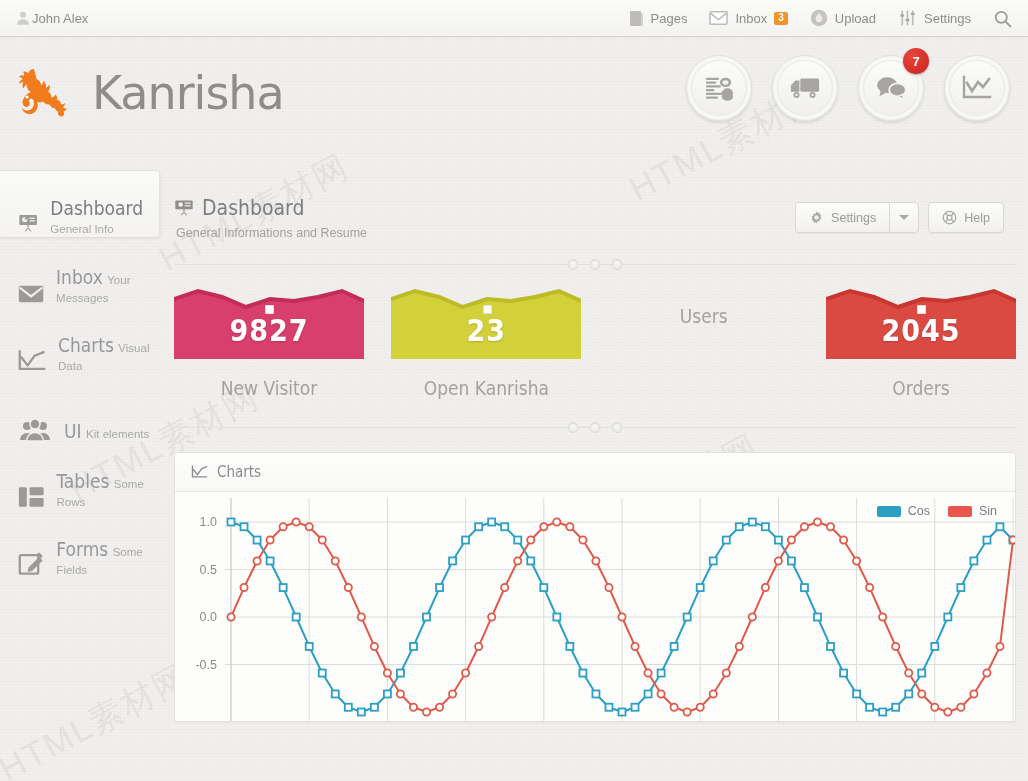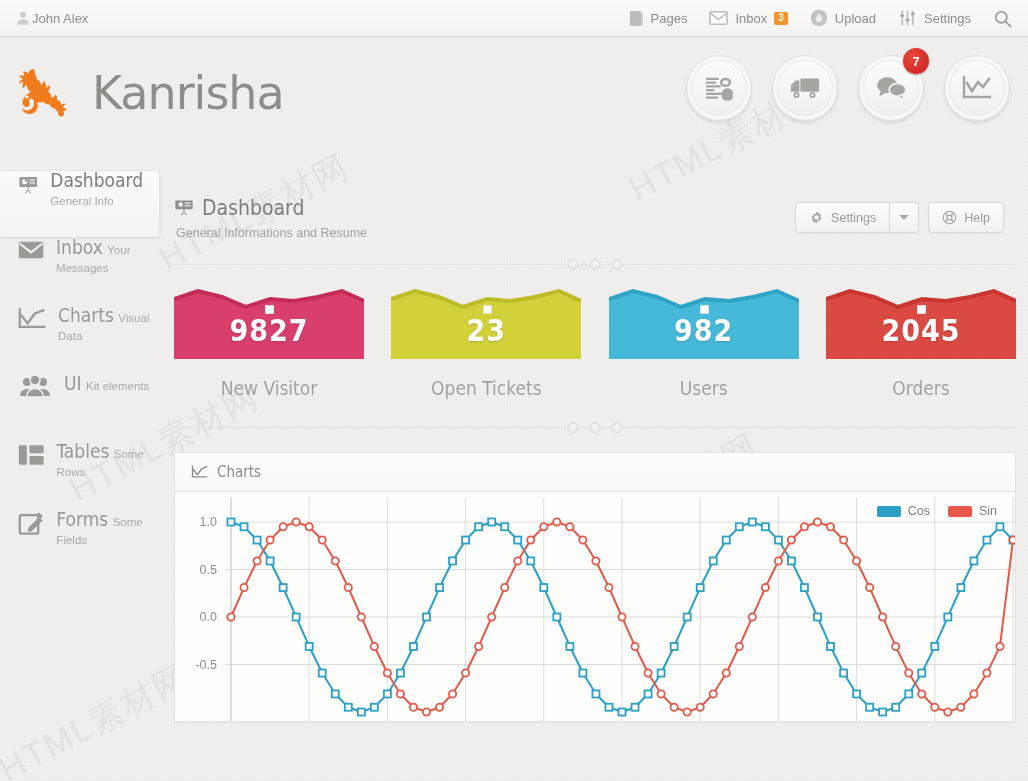--- a/index.html
+++ b/index.html
@@ -81,21 +81,21 @@
     box-shadow:0 1px 2px rgba(0,0,0,0.3);
   }
 
   
   #sidebar {
     position:absolute; left:0; top:170px; width:162px; height:611px;
     z-index: 10;
   }
   .side-item {
     position:relative; height:68px; padding-left:18px;
-    display:flex; align-items:flex-start; gap:12px; cursor:pointer;
+    display:flex; align-items:flex-end; gap:12px; cursor:pointer;
   }
   .side-item .txt .t1 {
     font-size:19px; color:#98989a; font-family:"DejaVu Sans Condensed","Liberation Sans",sans-serif;
     font-weight:400; line-height:1.05; letter-spacing:0px;
   }
   .side-item .txt .t2 { font-size:11.5px; color:#a9a9a7; margin-top:2px; }
   .side-item.active {
     background: linear-gradient(180deg,#fafaf9,#f4f3f1);
     border-top:1px solid #e4e3e0;
     border-bottom:1px solid #dedddA;
@@ -481,32 +481,24 @@
 
     <div class="stat">
       <div class="card">
         <svg viewBox="0 0 190 72" preserveAspectRatio="none">
           <path d="M0,12 L24,4 L48,10 L72,20 L96,12 L120,14 L144,10 L168,4 L190,14 L190,72 L0,72 Z" fill="#d3d13a"></path>
           <path d="M0,12 L24,4 L48,10 L72,20 L96,12 L120,14 L144,10 L168,4 L190,14" fill="none" stroke="#bdbb26" stroke-width="4"></path>
         </svg>
         <span class="marker" style="left:48%;top:18px;"></span>
         <div class="num">23</div>
       </div>
-      <div class="cap">Open Tickets</div>
+      <div class="cap">Open Kanrisha</div>
     </div>
 
     <div class="stat">
-      <div class="card">
-        <svg viewBox="0 0 190 72" preserveAspectRatio="none">
-          <path d="M0,12 L24,4 L48,10 L72,20 L96,12 L120,14 L144,10 L168,4 L190,14 L190,72 L0,72 Z" fill="#46b8d8"></path>
-          <path d="M0,12 L24,4 L48,10 L72,20 L96,12 L120,14 L144,10 L168,4 L190,14" fill="none" stroke="#2fa3c6" stroke-width="4"></path>
-        </svg>
-        <span class="marker" style="left:48%;top:18px;"></span>
-        <div class="num">982</div>
-      </div>
       <div class="cap">Users</div>
     </div>
 
     <div class="stat">
       <div class="card">
         <svg viewBox="0 0 190 72" preserveAspectRatio="none">
           <path d="M0,12 L24,4 L48,10 L72,20 L96,12 L120,14 L144,10 L168,4 L190,14 L190,72 L0,72 Z" fill="#db4a42"></path>
           <path d="M0,12 L24,4 L48,10 L72,20 L96,12 L120,14 L144,10 L168,4 L190,14" fill="none" stroke="#c7362f" stroke-width="4"></path>
         </svg>
         <span class="marker" style="left:48%;top:18px;"></span>

